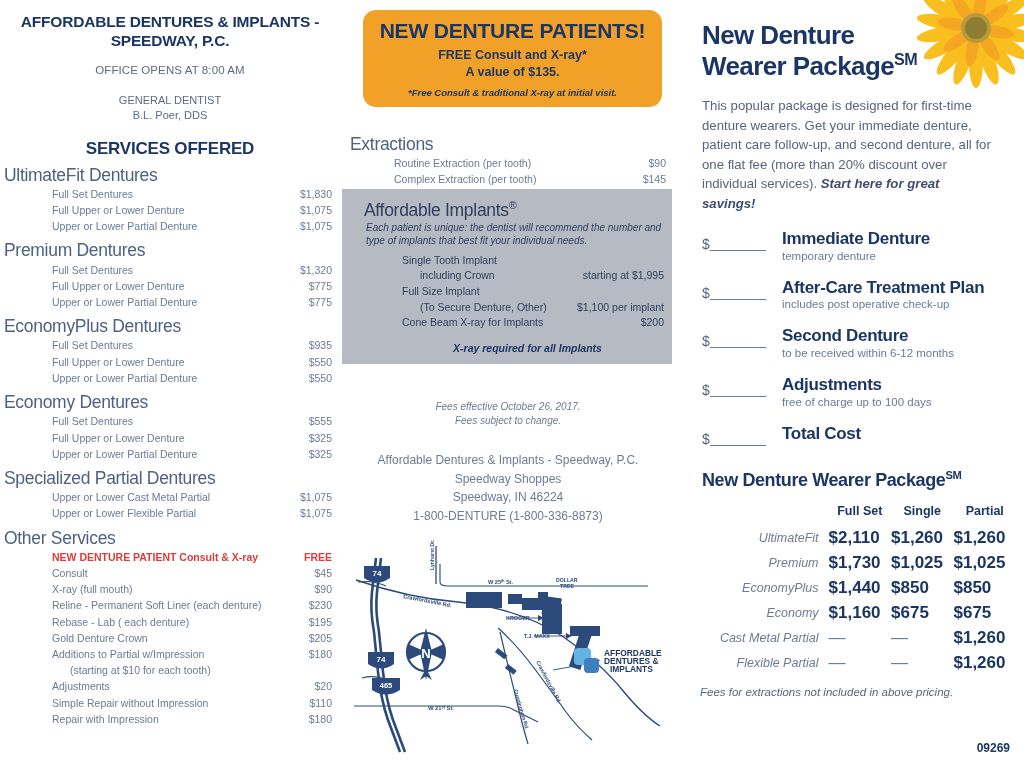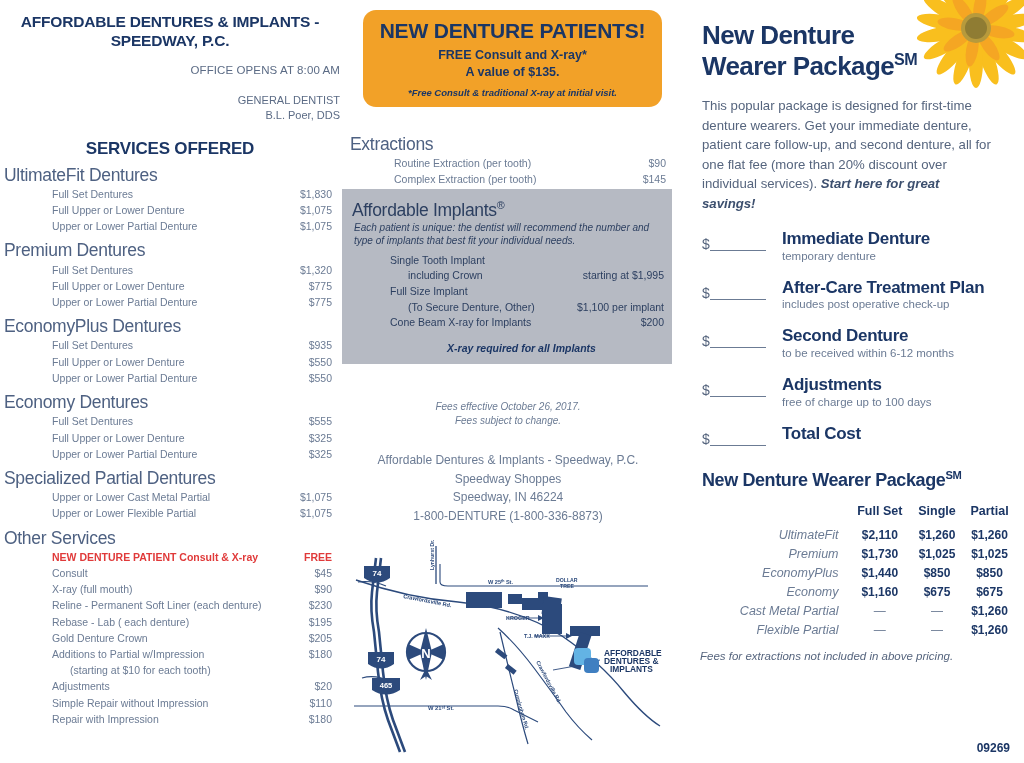--- a/index.html
+++ b/index.html
@@ -16,21 +16,21 @@
   
   .col { position:absolute; top:0; }
   .col-left   { left:0;   width:340px; }
   .col-mid    { left:340px; width:348px; }
   .col-right  { left:692px; width:332px; }
   .hdr-main {
     font-size:15.5px; font-weight:bold; color:#1b3665;
     text-align:center; line-height:1.22; letter-spacing:-0.2px;
     margin:13px 16px 0 16px;
   }
-  .sub-center { text-align:right; color:#5b6b85; }
+  .sub-center { text-align:center; color:#5b6b85; }
   .office-hours { font-size:11.5px; margin-top:13px; letter-spacing:0.1px; }
   .gen-dentist { font-size:11px; margin-top:17px; line-height:1.35; }
   .services-offered {
     text-align:center; font-size:17px; font-weight:bold; color:#1b3665;
     margin-top:16px; letter-spacing:-0.2px;
   }
 
   .cat-title {
     font-size:17.5px; color:#4e6182; font-weight:normal;
     letter-spacing:-0.3px; margin:7px 0 1px 4px; line-height:1.1;
@@ -56,21 +56,21 @@
     color:#1b3665; box-sizing:border-box;
   }
   .promo .l1 { font-size:21px; font-weight:bold; letter-spacing:-0.2px; }
   .promo .l2 { font-size:12.5px; font-weight:bold; margin-top:5px; }
   .promo .l3 { font-size:12.5px; font-weight:bold; margin-top:3px; }
   .promo .l4 { font-size:9.5px; font-style:italic; font-weight:bold; margin-top:8px; }
 
   
   .implants {
     position:absolute; left:2px; top:189px; width:330px;
-    background:#b6bac3; padding:4px 0 10px 0; box-sizing:border-box;
+    background:#b6bac3; padding:4px 0 10px 12px; box-sizing:border-box;
   }
   .implants .cat-title { color:#2c3f60; margin-left:10px; }
   .implants .note {
     font-size:10px; font-style:italic; color:#2c3f60;
     margin:0 10px 5px 12px; line-height:13.4px;
   }
   .implants .row { color:#2c3f60; font-size:10.5px; line-height:15.6px; padding-left:48px; }
   .implants .xreq {
     text-align:center; font-size:10.5px; font-style:italic; font-weight:bold;
     color:#1b3665; margin-top:11px;margin-left:29px;
@@ -128,22 +128,22 @@
   table.pkg-tbl {
     margin:13px 0 0 6px; border-collapse:collapse; width:318px;
     font-size:12.5px;
   }
   table.pkg-tbl th {
     font-size:12.5px; font-weight:bold; color:#1b3665;
     text-align:center; padding:0 0 7px 0;
   }
   table.pkg-tbl th.rowhdr { text-align:right; }
   table.pkg-tbl td {
-    padding:2.5px 0; text-align:center; font-weight:bold;
-    color:#1b3665; font-size:12px;
+    padding:2.5px 0; text-align:left; font-weight:bold;
+    color:#1b3665; font-size:17px;
   }
   table.pkg-tbl td.tier {
     text-align:right; font-weight:normal; color:#6b7b94;
     font-size:12.5px; padding-right:10px; white-space:nowrap;font-style:italic;
   }
   table.pkg-tbl td.dash { color:#6b7b94; font-weight:normal; }
   .tbl-foot {
     font-size:11.5px; font-style:italic; color:#56657e;
     margin:11px 0 0 8px;
   }

